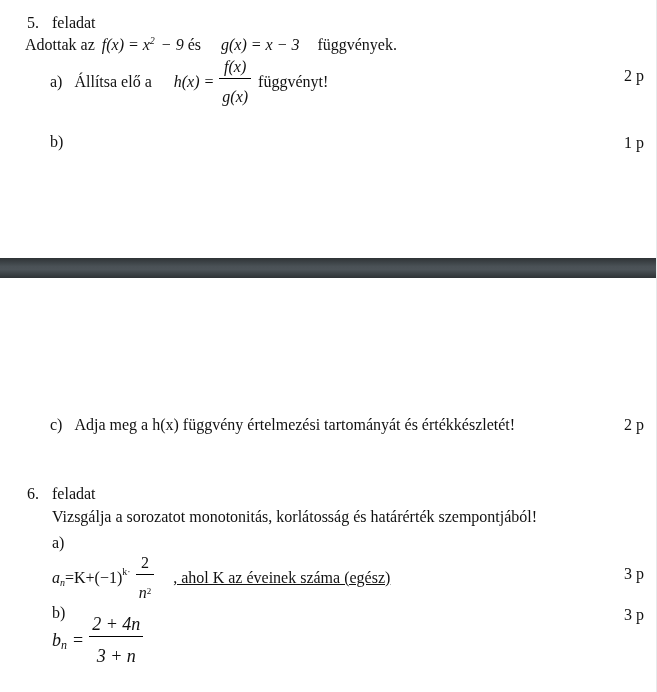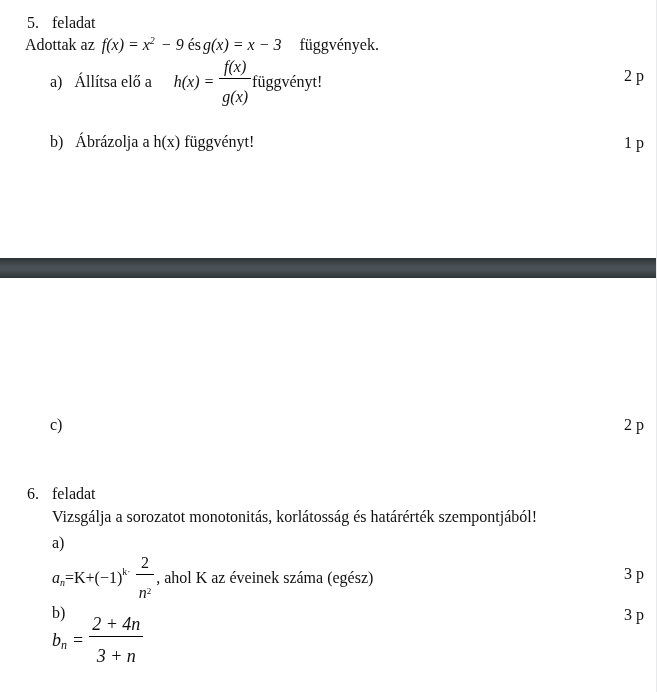--- a/index.html
+++ b/index.html
@@ -32,66 +32,66 @@
 
 <div class="abs" style="left:27px;top:14px;">
   <span>5.</span><span class="label-gap">feladat</span>
 </div>
 
 <div class="row" style="left:25px;top:34px;height:22px;justify-content:center;">
   <span>Adottak az</span>
   <span class="math" style="margin-left:7px;"><span>f(x) = x</span><span class="sup">2</span>
     <span style="margin-left:2px;">− 9</span></span>
   <span style="margin-left:4px;">és</span>
-  <span class="math" style="margin-left:2px;">g(x) = x − 3</span>
+  <span class="math" style="margin-left:20px;">g(x) = x − 3</span>
   <span style="margin-left:18px;">függvények.</span>
 </div>
 
 <div class="row" style="left:50px;top:56px;height:52px;">
   <span>a)</span>
   <span class="item-gap">Állítsa elő a</span>
   <span class="math" style="margin-left:22px;">h(x) =</span>
   <span class="frac math" style="margin-left:5px;">
     <span class="num">f(x)</span>
     <span class="den">g(x)</span>
   </span>
-  <span style="margin-left:1px;">függvényt!</span>
+  <span style="margin-left:7px;">függvényt!</span>
 </div>
 <div class="points" style="top:67px;">2 p</div>
 
 <div class="row" style="left:50px;top:132px;height:20px;">
   <span>b)</span>
-  <span class="item-gap">Ábrázolja a h(x) függvényt!</span>
 </div>
 <div class="points" style="top:134px;">1 p</div>
 
 <div class="separator"></div>
 
 <div class="row" style="left:50px;top:415px;height:20px;">
   <span>c)</span>
+  <span class="item-gap">Adja meg a h(x) függvény értelmezési tartományát és értékkészletét!</span>
 </div>
 <div class="points" style="top:416px;">2 p</div>
 
 <div class="abs" style="left:27px;top:485px;">
   <span>6.</span><span class="label-gap">feladat</span>
 </div>
 
 <div class="abs" style="left:52px;top:508px;">Vizsgálja a sorozatot monotonitás, korlátosság és határérték szempontjából!</div>
 
 <div class="abs" style="left:52px;top:534px;">a)</div>
 
 <div class="row" style="left:52px;top:558px;height:40px;">
   <span class="math"><span>a</span><span class="sub">n</span></span>
   <span>=K+(−1)</span>
   <span class="sup">k·</span>
   <span class="frac" style="margin-left:5px;">
     <span class="num">2</span>
     <span class="den"><span class="math">n</span><span class="sup" style="font-size:9px;top:-4px;">2</span></span>
   </span>
-  <span style="margin-left:2px;">, ahol K az éveinek száma (egész)</span>
+  <span style="margin-left:19px;text-decoration:underline;">, ahol K az éveinek száma (egész)</span>
 </div>
 <div class="points" style="top:565px;">3 p</div>
 
 <div class="abs" style="left:52px;top:604px;">b)</div>
 <div class="points" style="top:606px;">3 p</div>
 
 <div class="row bn-row" style="left:52px;top:617px;height:46px;align-items:center;">
   <span class="math"><span>b</span><span class="sub" style="font-size:12px;">n</span></span>
   <span style="margin:0 6px;">=</span>
   <span class="frac math">

